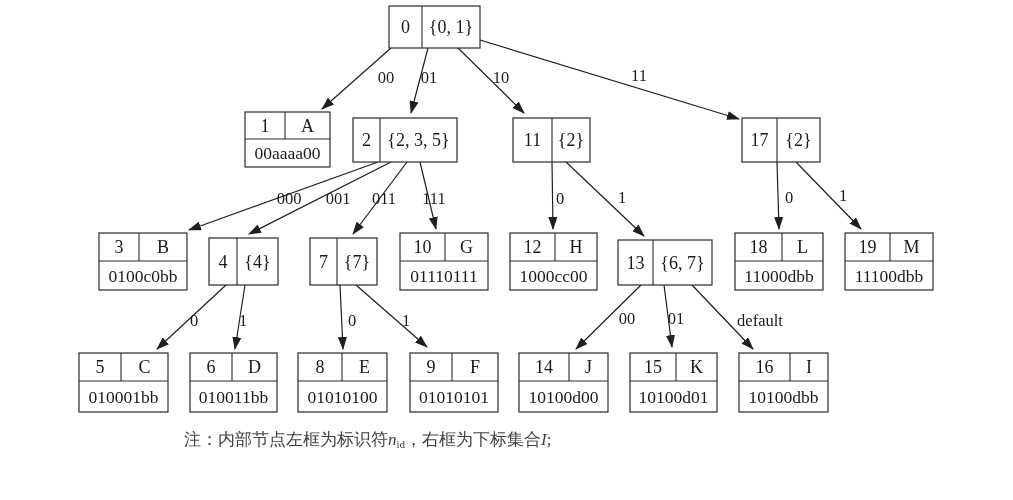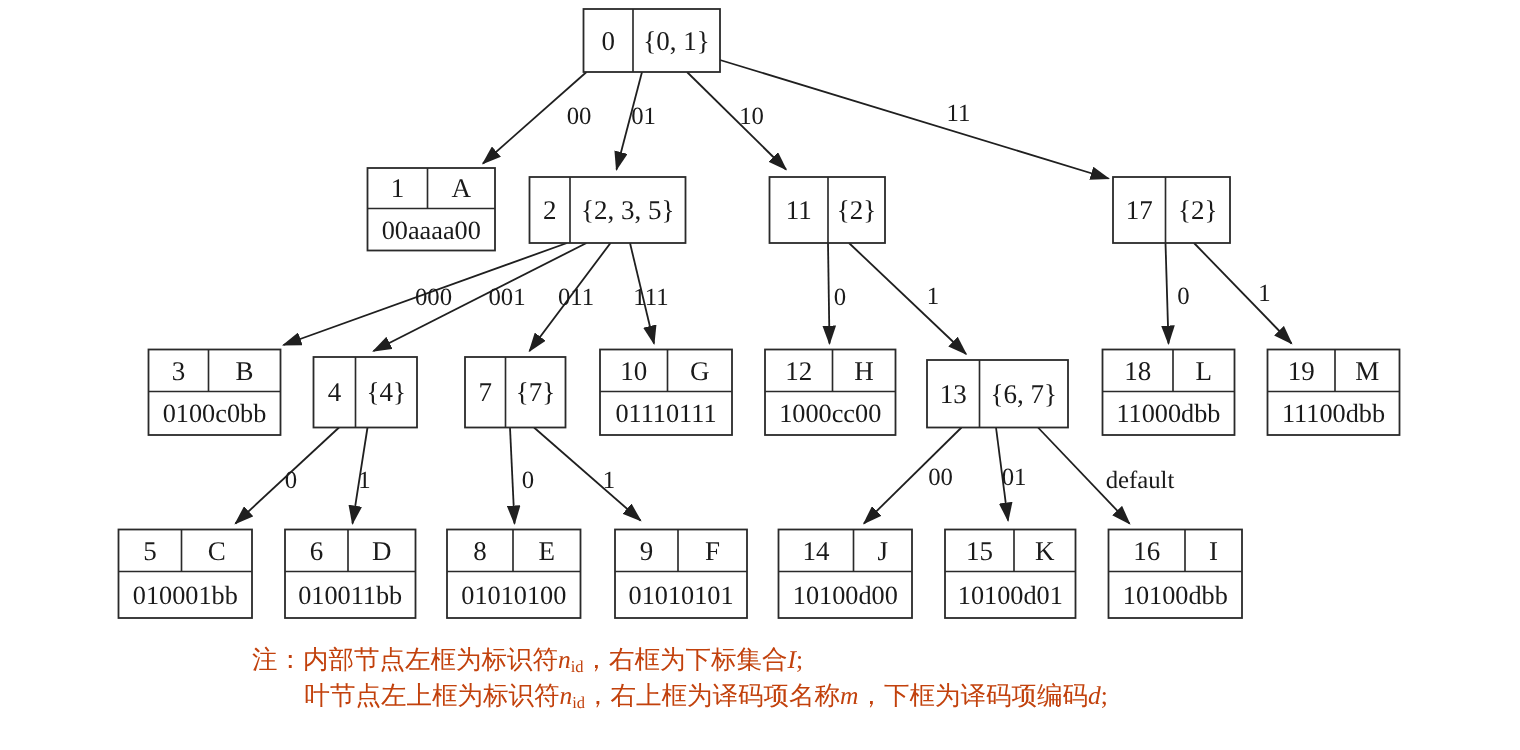--- a/index.html
+++ b/index.html
@@ -14,23 +14,23 @@
     overflow: hidden;
     font-family: "Liberation Serif", "DejaVu Serif", serif;
   }
   #tree-svg {
     position: absolute;
     left: 0;
     top: 0;
   }
   .notes {
     position: absolute;
-    left: 168px;
+    left: 184px;
     top: 428px;
-    color: #c2410c;
+    color: #404040;
     font-size: 17px;
     line-height: 24px;
     white-space: nowrap;
   }
   .note-line { display: block; }
   .note-line.indent { margin-left: 35px; }
   .note-line i { font-style: italic; }
   .note-line sub {
     font-style: normal;
     font-size: 11px;
@@ -266,14 +266,13 @@
       <line x1="739" y1="381" x2="828" y2="381" stroke="#2a2a2a" stroke-width="1.1"></line>
       <line x1="790" y1="353" x2="790" y2="381" stroke="#2a2a2a" stroke-width="1.1"></line>
       <text x="764.5" y="367" fill="#1a1a1a" font-size="18" text-anchor="middle" dominant-baseline="central">16</text>
       <text x="809" y="367" fill="#1a1a1a" font-size="18" text-anchor="middle" dominant-baseline="central">I</text>
       <text x="783.5" y="396.5" fill="#1a1a1a" font-size="17.5" text-anchor="middle" dominant-baseline="central">10100dbb</text>
     </g>
   </svg>
 
 <div id="notes" class="notes">
     <div class="note-line"><span>注：</span><span>内部节点左框为标识符</span><i>n</i><sub>id</sub><span>，右框为下标集合</span><i>I</i><span>;</span></div>
-    <div class="note-line indent"><span>叶节点左上框为标识符</span><i>n</i><sub>id</sub><span>，右上框为译码项名称</span><i>m</i><span>，下框为译码项编码</span><i>d</i><span>;</span></div>
   </div>
 
 </body></html>

